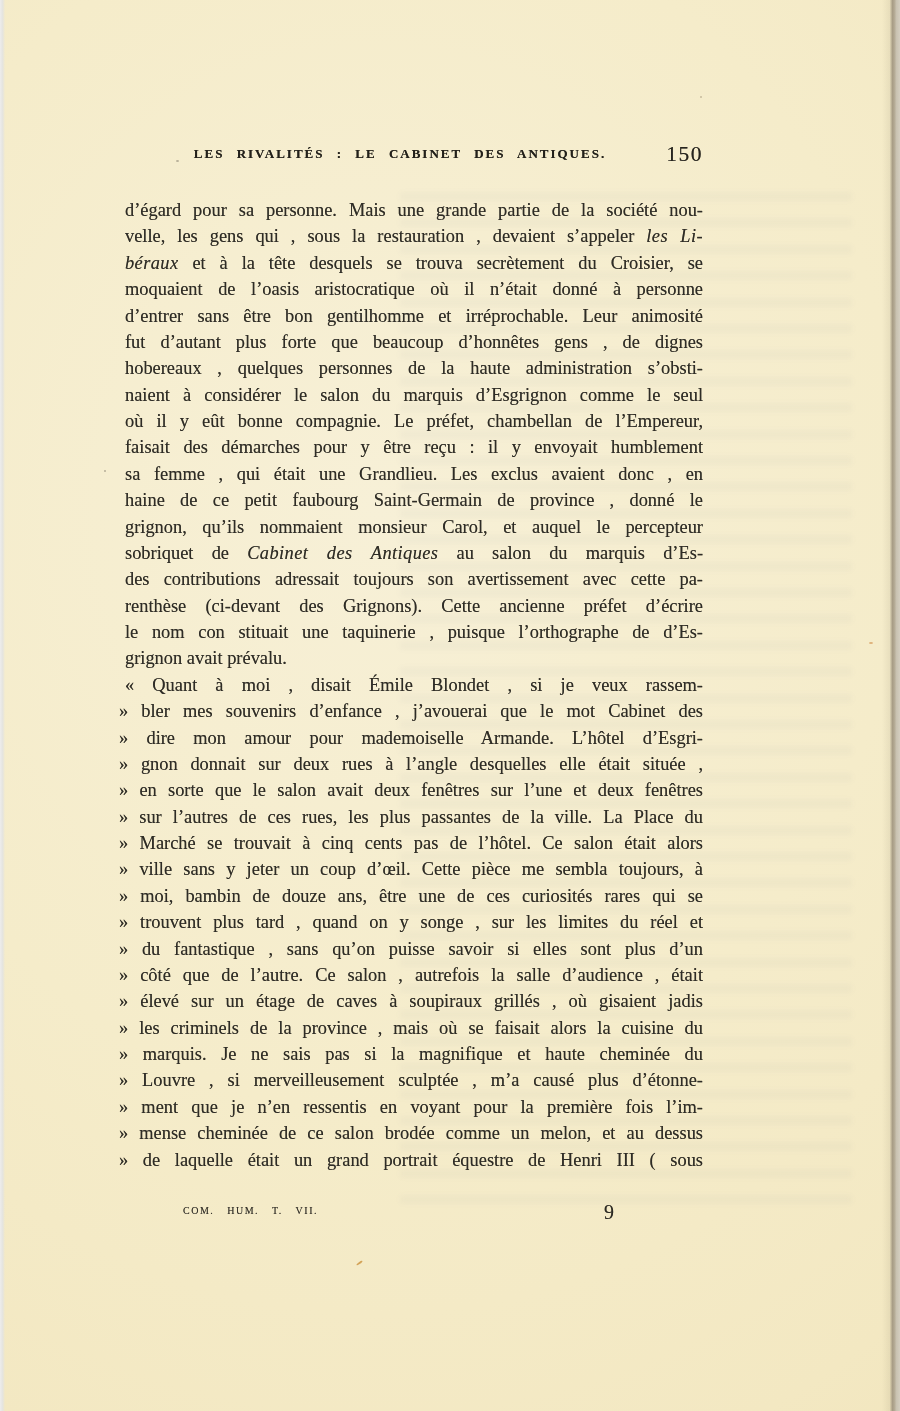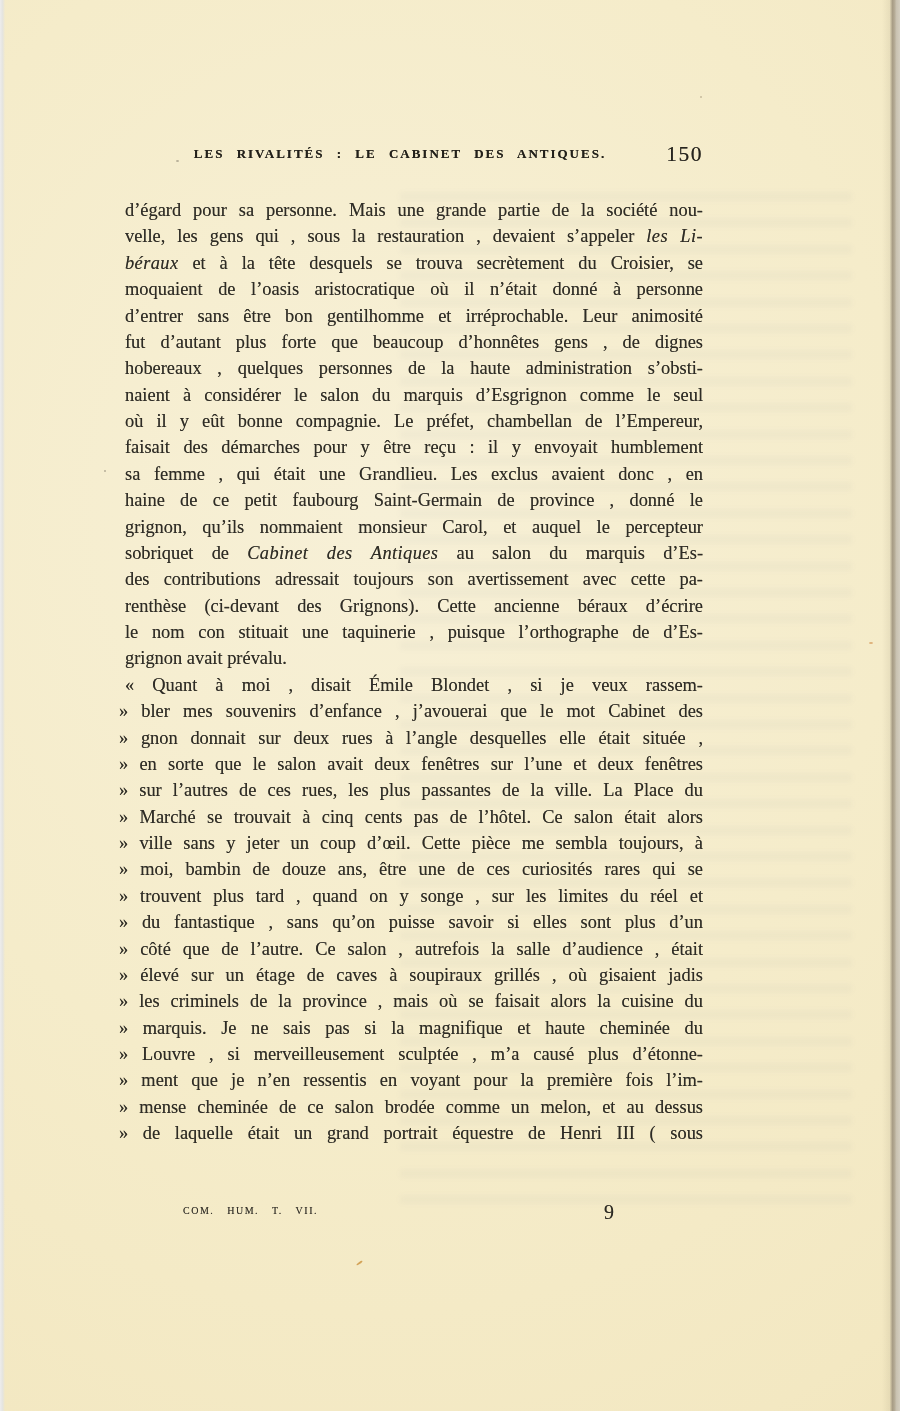--- a/index.html
+++ b/index.html
@@ -107,25 +107,26 @@
       <div class="line"><span>fut d’autant plus forte que beaucoup d’honnêtes gens , de dignes</span></div>
       <div class="line"><span>hobereaux , quelques personnes de la haute administration s’obsti-</span></div>
       <div class="line"><span>naient à considérer le salon du marquis d’Esgrignon comme le seul</span></div>
       <div class="line"><span>où il y eût bonne compagnie. Le préfet, chambellan de l’Empereur,</span></div>
       <div class="line"><span>faisait des démarches pour y être reçu : il y envoyait humblement</span></div>
       <div class="line"><span>sa femme , qui était une Grandlieu. Les exclus avaient donc , en</span></div>
       <div class="line"><span>haine de ce petit faubourg Saint-Germain de province , donné le</span></div>
       <div class="line"><span>grignon, qu’ils nommaient monsieur Carol, et auquel le percepteur</span></div>
       <div class="line"><span>sobriquet de </span><span class="it">Cabinet des Antiques</span><span> au salon du marquis d’Es-</span></div>
       <div class="line"><span>des contributions adressait toujours son avertissement avec cette pa-</span></div>
-      <div class="line"><span>renthèse (ci-devant des Grignons). Cette ancienne béraux d’écrire</span></div>
+      <div class="line"><span>renthèse (ci-devant des Grignons). Cette ancienne préfet d’écrire</span></div>
       <div class="line"><span>le nom con stituait une taquinerie , puisque l’orthographe de d’Es-</span></div>
       <div class="line nojust"><span>grignon avait prévalu.</span></div>
       <div class="line"><span>« Quant à moi , disait Émile Blondet , si je veux rassem-</span></div>
       <div class="line quote"><span>» bler mes souvenirs d’enfance , j’avouerai que le mot Cabinet des</span></div>
+      <div class="line quote"><span>» dire mon amour pour mademoiselle Armande. L’hôtel d’Esgri-</span></div>
       <div class="line quote"><span>» gnon donnait sur deux rues à l’angle desquelles elle était située ,</span></div>
       <div class="line quote"><span>» en sorte que le salon avait deux fenêtres sur l’une et deux fenêtres</span></div>
       <div class="line quote"><span>» sur l’autres de ces rues, les plus passantes de la ville. La Place du</span></div>
       <div class="line quote"><span>» Marché se trouvait à cinq cents pas de l’hôtel. Ce salon était alors</span></div>
       <div class="line quote"><span>» ville sans y jeter un coup d’œil. Cette pièce me sembla toujours, à</span></div>
       <div class="line quote"><span>» moi, bambin de douze ans, être une de ces curiosités rares qui se</span></div>
       <div class="line quote"><span>» trouvent plus tard , quand on y songe , sur les limites du réel et</span></div>
       <div class="line quote"><span>» du fantastique , sans qu’on puisse savoir si elles sont plus d’un</span></div>
       <div class="line quote"><span>» côté que de l’autre. Ce salon , autrefois la salle d’audience , était</span></div>
       <div class="line quote"><span>» élevé sur un étage de caves à soupiraux grillés , où gisaient jadis</span></div>

